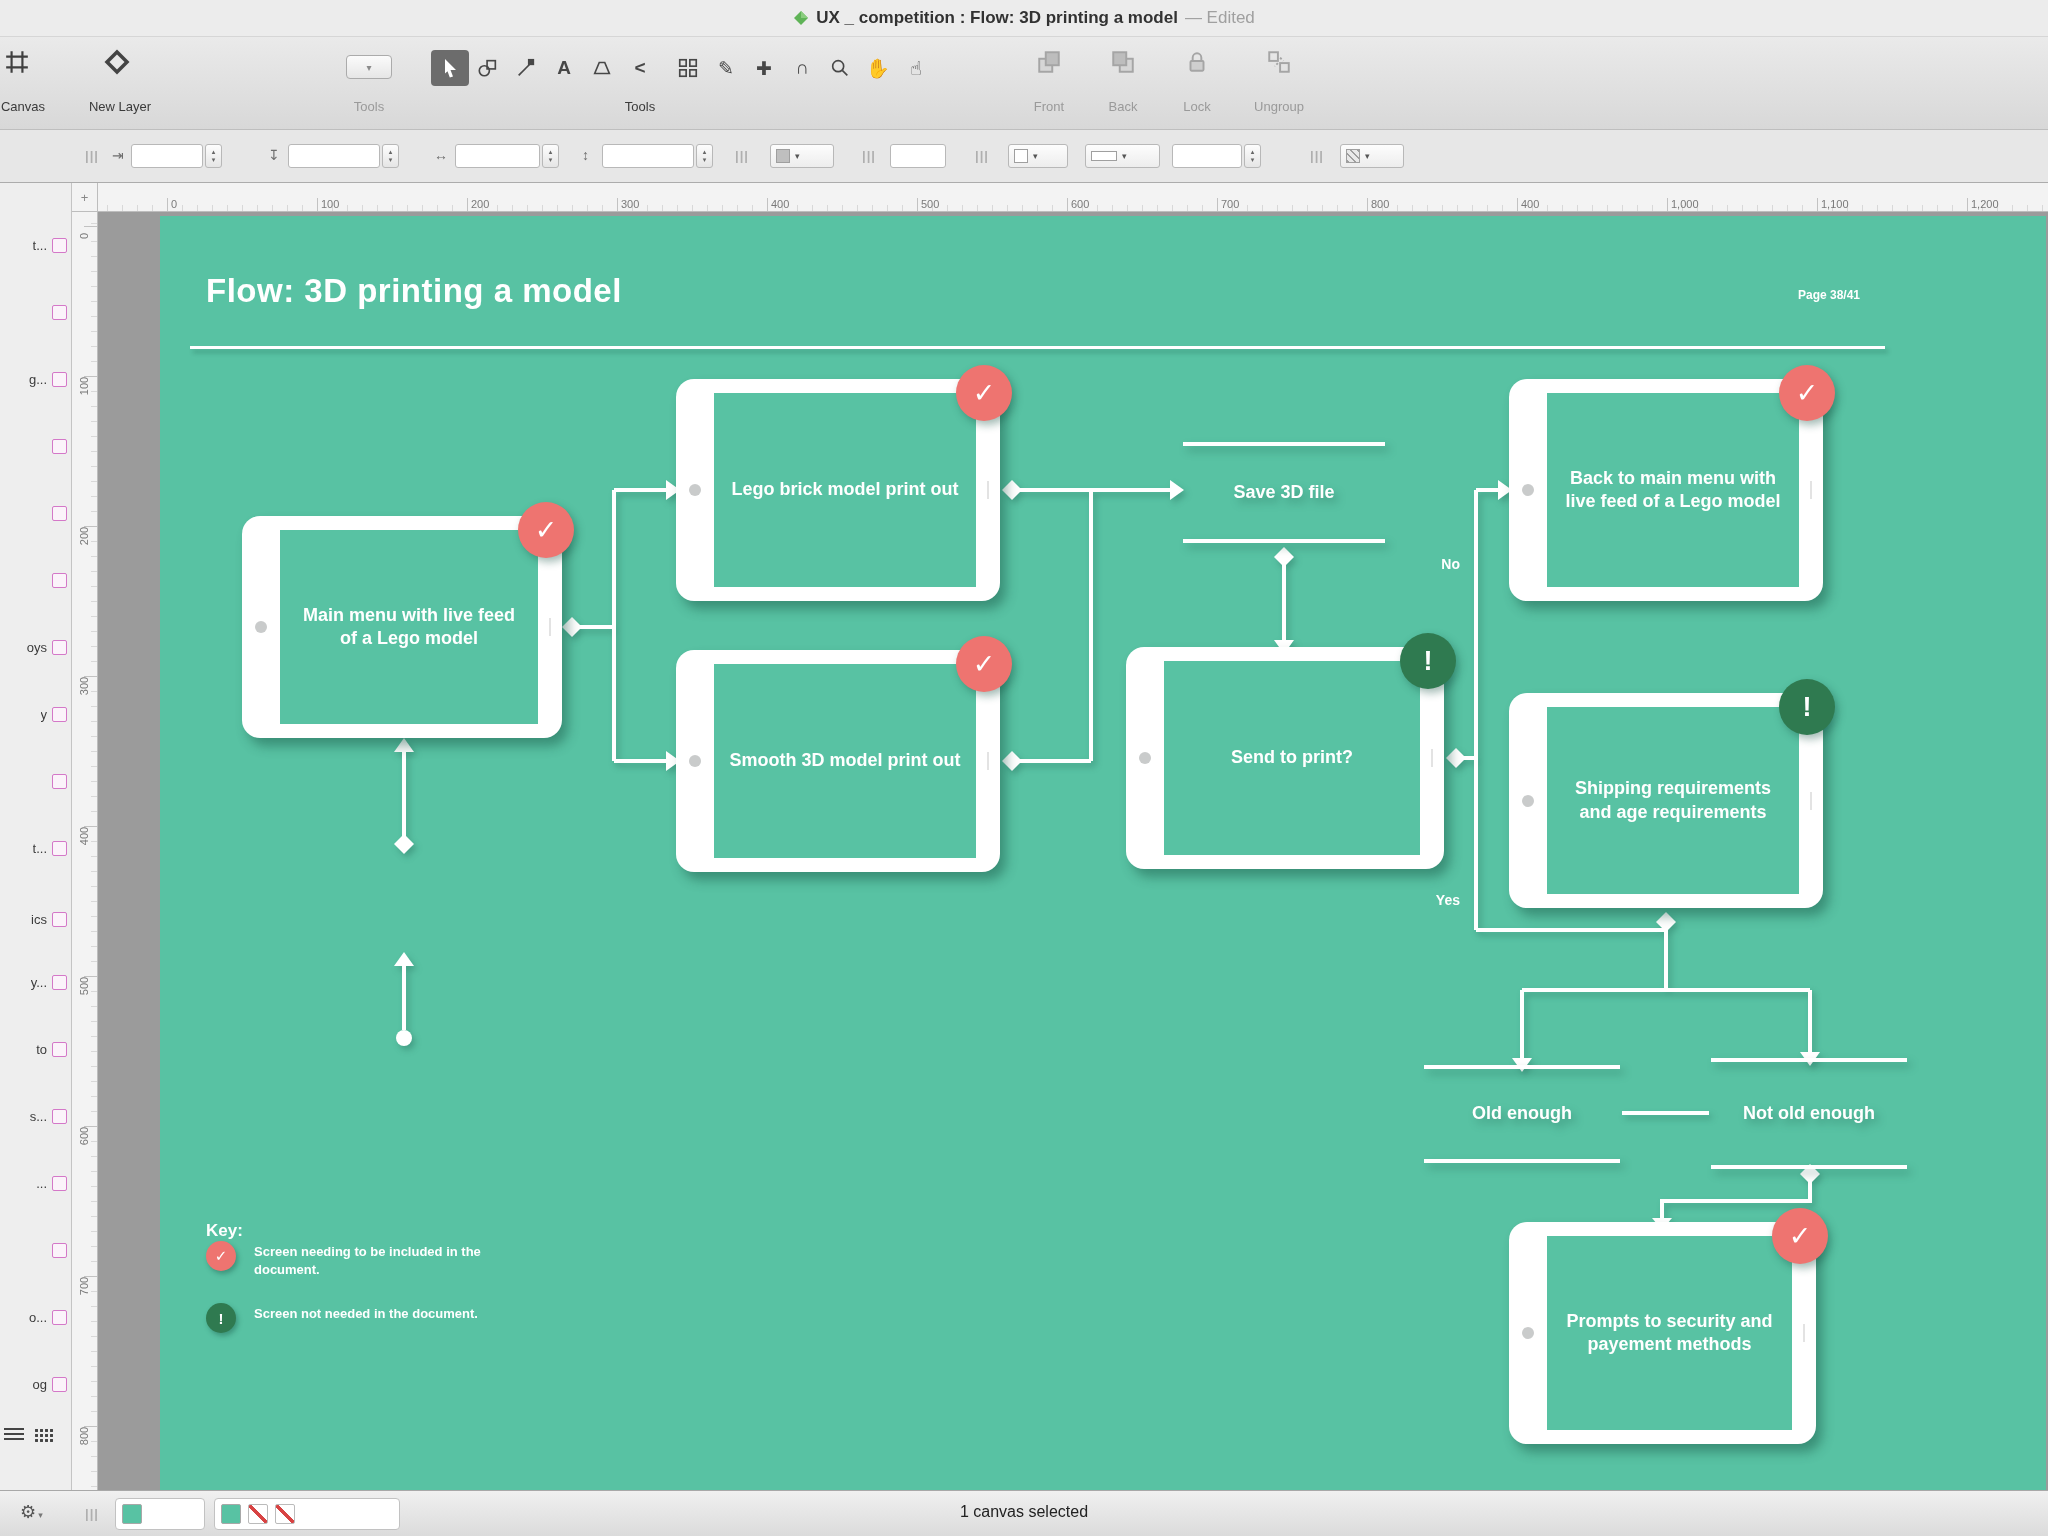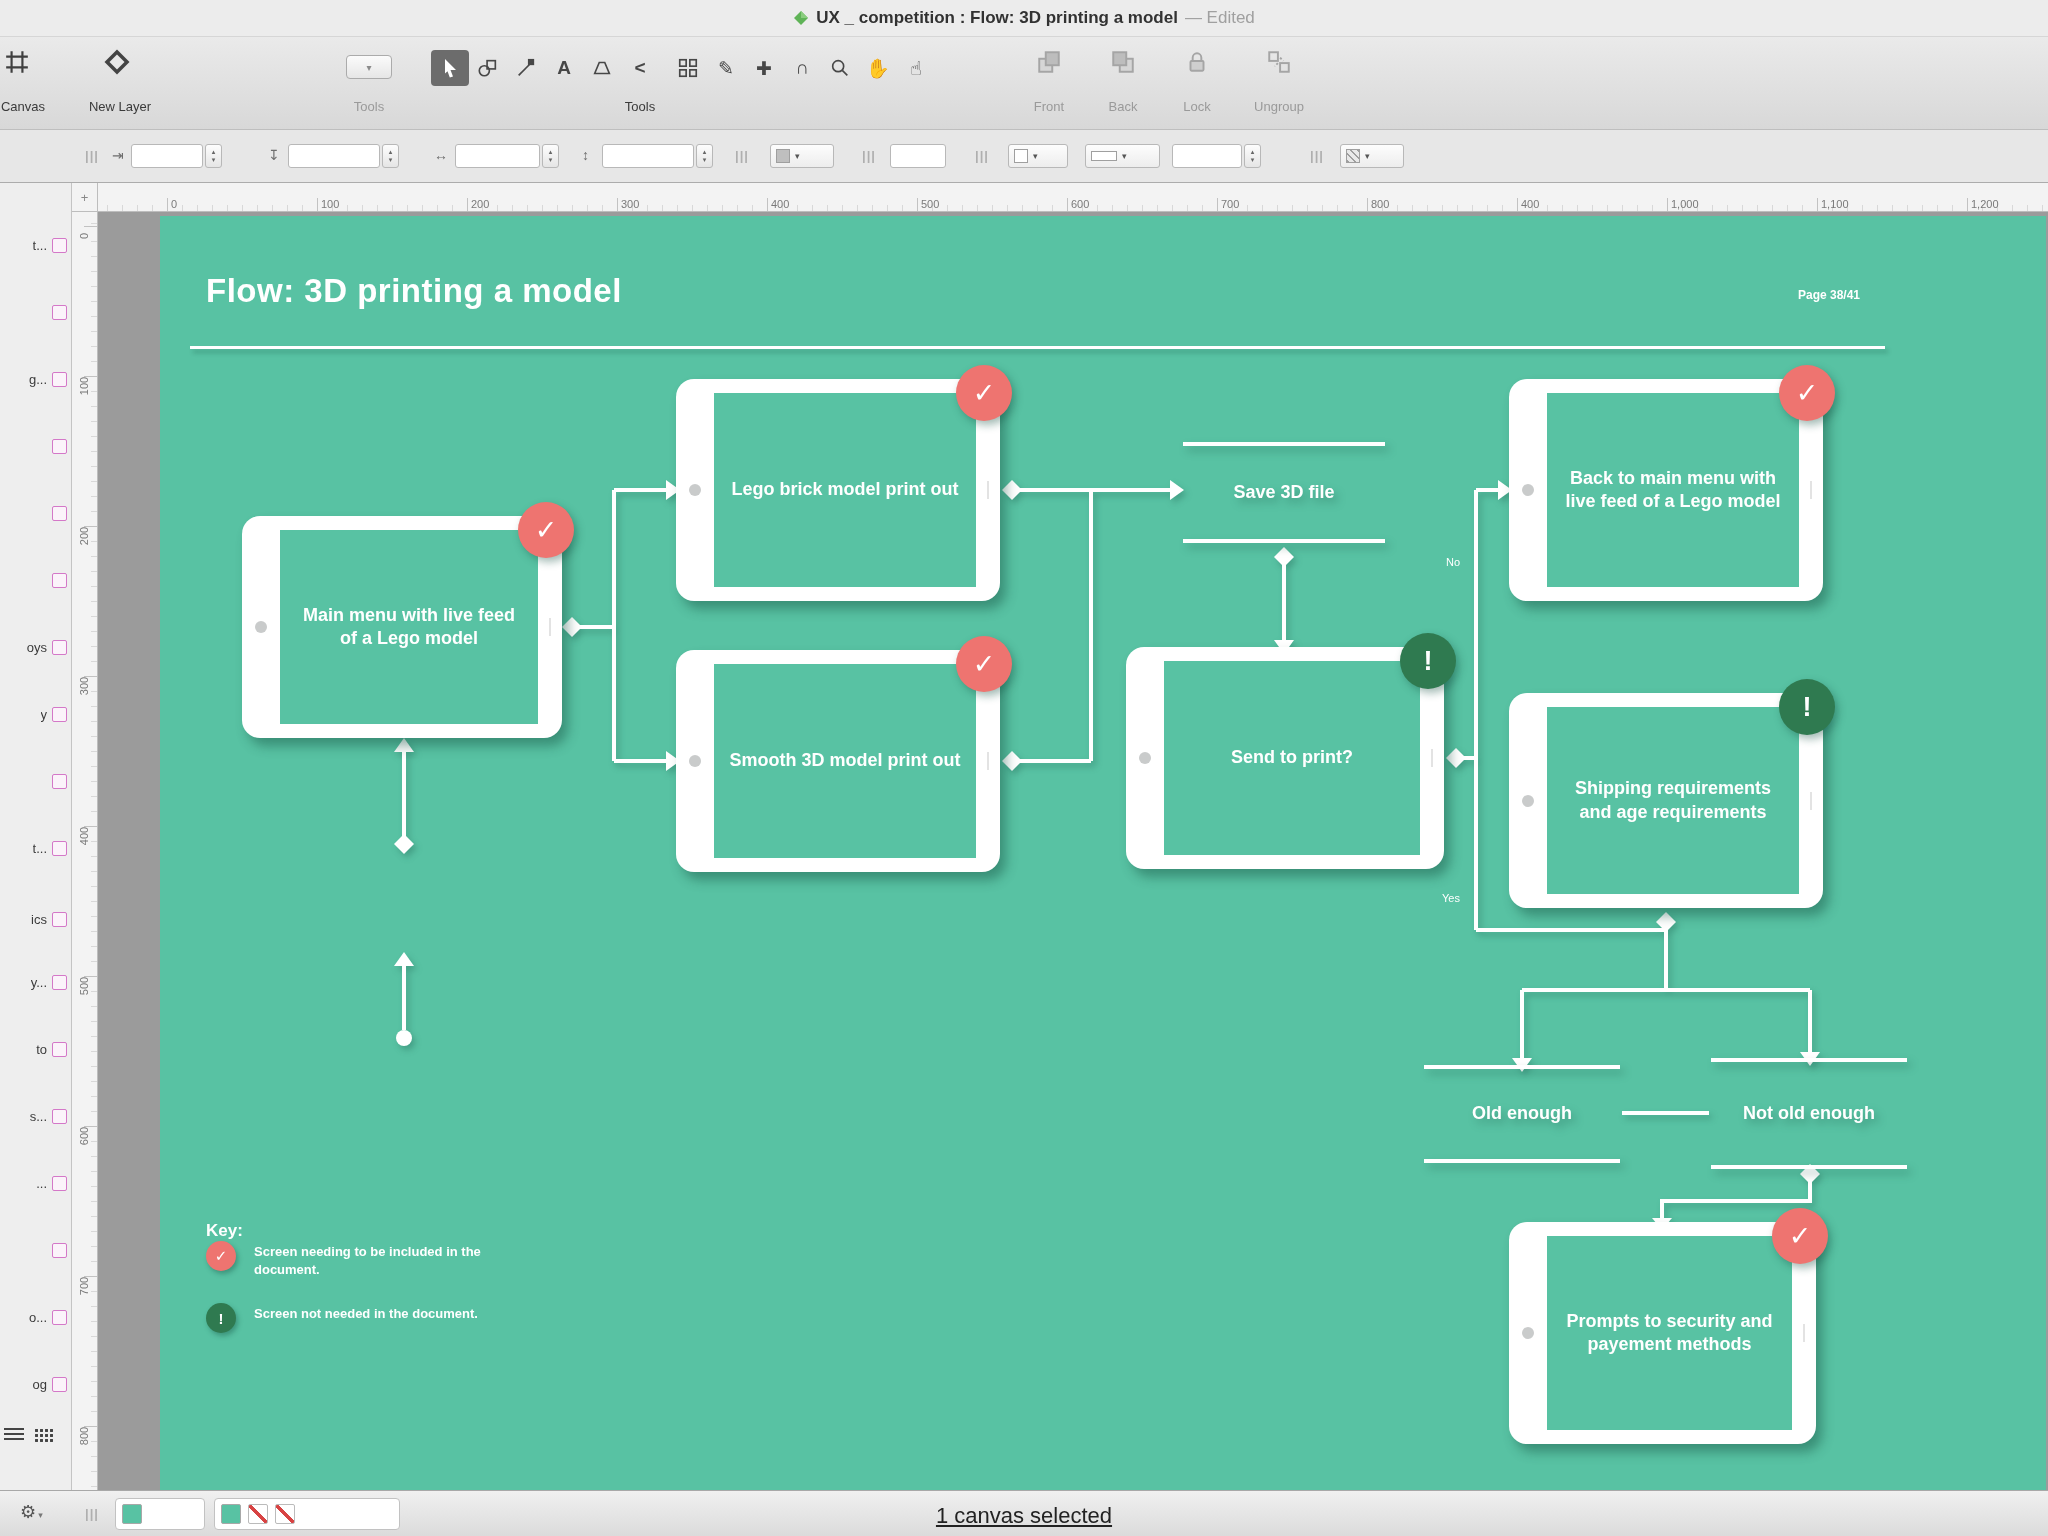--- a/index.html
+++ b/index.html
@@ -81,35 +81,35 @@
   .homeline{position:absolute; right:11px; top:50%; margin-top:-9px; width:2px; height:18px; background:#E3E3E3;}
   .badge{position:absolute; top:-14px; right:-12px; width:56px; height:56px; border-radius:50%; display:flex; align-items:center;
     justify-content:center; color:#FFF; font-size:27px; font-weight:bold; box-shadow:3px 4px 8px rgba(20,80,65,.4);}
   .badge.check{background:var(--salmon);}
   .badge.exclaim{background:var(--green);}
 
   .linebox{position:absolute; border-top:4px solid #FFF; border-bottom:4px solid #FFF; display:flex; align-items:center;
     justify-content:center; text-align:center; color:#FFF; font-weight:bold; font-size:18px; line-height:1.3;
     filter:drop-shadow(4px 5px 4px rgba(20,80,65,.35));}
 
-  .branchlabel{position:absolute; width:60px; text-align:right; color:#FFF; font-weight:normal; font-size:11px;}
+  .branchlabel{position:absolute; width:60px; text-align:right; color:#FFF; font-weight:bold; font-size:14px;}
 
   #key{position:absolute; left:46px; top:1005px; color:#FFF;}
   #key .ktitle{font-size:17px; font-weight:bold; }
   .kitem{display:flex; align-items:flex-start; gap:18px; margin-bottom:24px;}
   .kcircle{flex:none; width:30px; height:30px; border-radius:50%; display:flex; align-items:center; justify-content:center;
     color:#FFF; font-size:15px; font-weight:bold; box-shadow:2px 3px 5px rgba(20,80,65,.4);}
   .kcircle.check{background:var(--salmon);}
   .kcircle.exclaim{background:var(--green);}
   .ktext{width:240px; font-size:13px; font-weight:bold; line-height:1.4; padding-top:2px;}
 
   
   #statusbar{position:absolute; left:0; top:1490px; width:2048px; height:46px;
     background:linear-gradient(#F0F0F0,#DBDBDB); border-top:1px solid #A8A8A8;}
-  #statusbar .center{position:absolute; left:0; width:2048px; top:12px; text-align:center; font-size:22px; color:#222;text-decoration:underline;}
+  #statusbar .center{position:absolute; left:0; width:2048px; top:12px; text-align:center; font-size:16px; color:#222;}
   #gearbtn{position:absolute; left:20px; top:10px; font-size:18px; color:#555; display:flex; align-items:flex-end; gap:2px;}
   #gearbtn .mini{font-size:9px; color:#777; padding-bottom:3px;}
   .swpanel{position:absolute; top:7px; height:32px; background:#FFF; border:1px solid #C2C2C2; border-radius:4px;
     display:flex; align-items:center; gap:7px; padding:0 6px;}
   .bswatch{width:20px; height:20px; border:1px solid #A8A8A8; border-radius:2px; background:var(--teal);}
   .slash{width:20px; height:20px; border:1px solid #BBB; border-radius:2px;
     background:linear-gradient(45deg,transparent 42%,#D84343 42% 58%,transparent 58%),#FFF;}
 </style>
 </head>
 <body>

